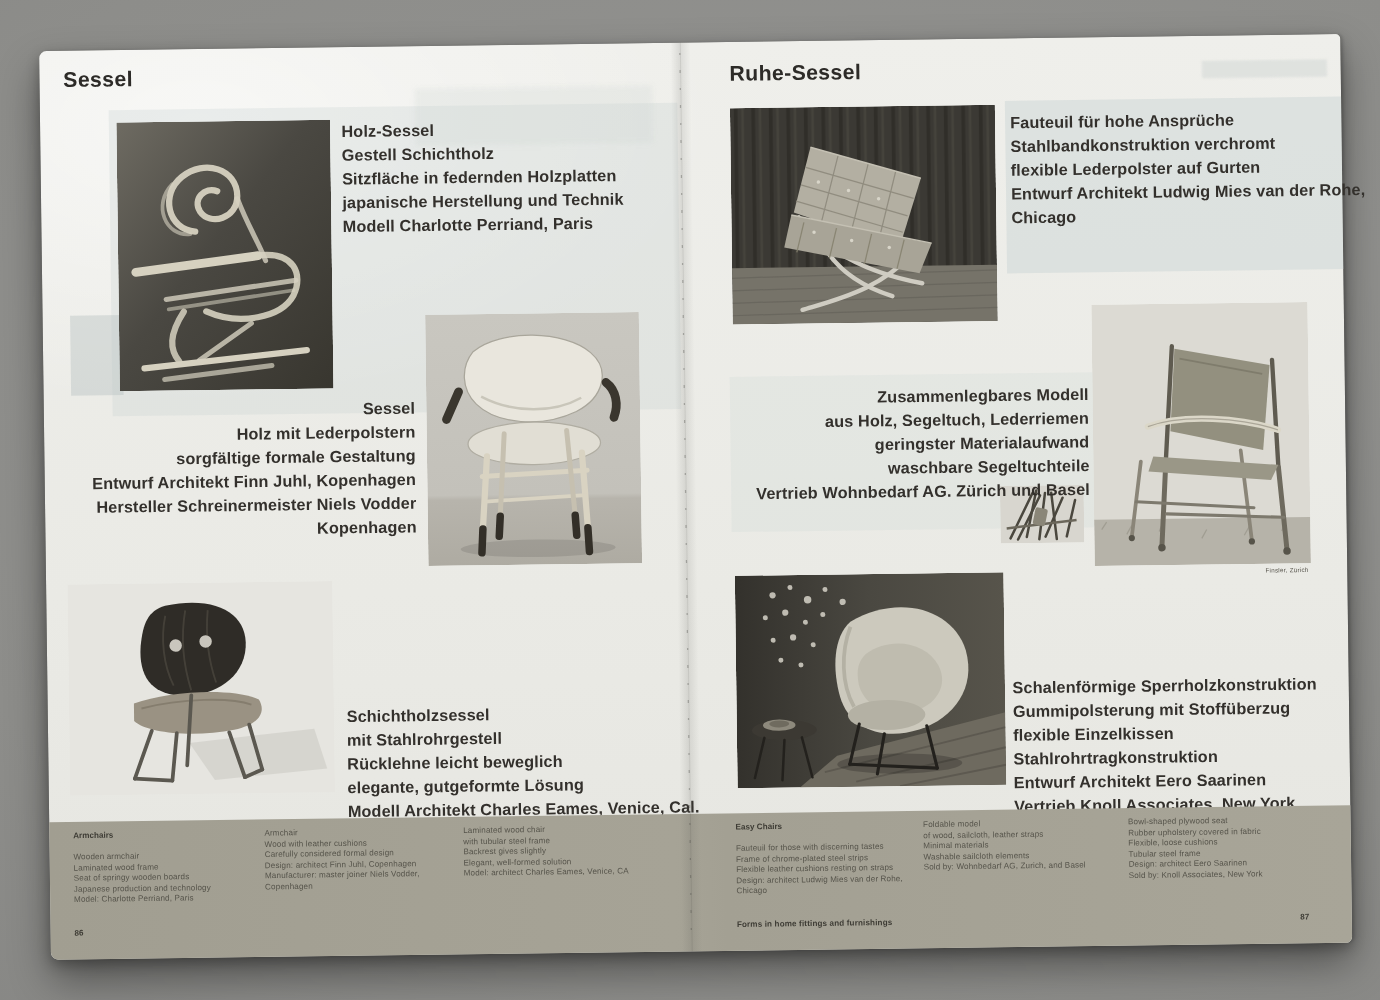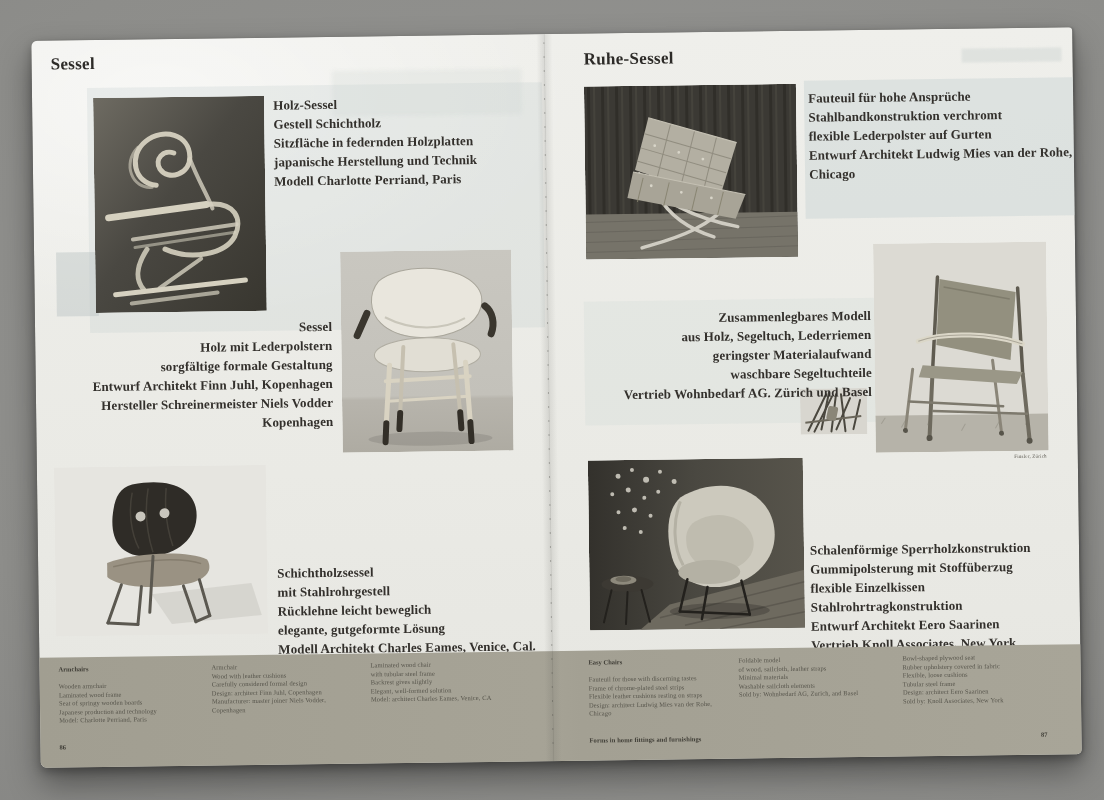--- a/index.html
+++ b/index.html
@@ -1,19 +1,19 @@
 <!DOCTYPE html>
 <html><head>
 <meta charset="utf-8">
 <style>
   html,body{margin:0;padding:0;}
   body{width:1104px;height:800px;overflow:hidden;
        font-family:"Liberation Sans","DejaVu Sans",sans-serif;}
   .scene{position:relative;width:1104px;height:800px;
-         background:radial-gradient(120% 100% at 55% 40%, #949492 0%, #8d8d8a 55%, #828280 100%);font-family:Liberation Serif, serif;}
+         background:radial-gradient(120% 100% at 55% 40%, #949492 0%, #8d8d8a 55%, #828280 100%);}
   .spread{position:absolute;left:36px;top:34px;width:1041px;height:727px;
           transform:rotate(-0.75deg);
           background:
             radial-gradient(90% 70% at 12% 8%, rgba(255,255,255,.55) 0%, rgba(255,255,255,0) 45%),
             linear-gradient(180deg,#efefeb 0%,#eaeae5 60%,#e6e6e1 100%);
           border-radius:6px 4px 5px 6px;
           box-shadow:0 16px 32px rgba(0,0,0,.40), 0 4px 10px rgba(0,0,0,.28), 2px 0 2px rgba(0,0,0,.12);}
   .abs{position:absolute;}
   .ghost{position:absolute;pointer-events:none;}
   .page-title{font-size:17px;font-weight:700;color:#2d2b28;letter-spacing:.3px;}

